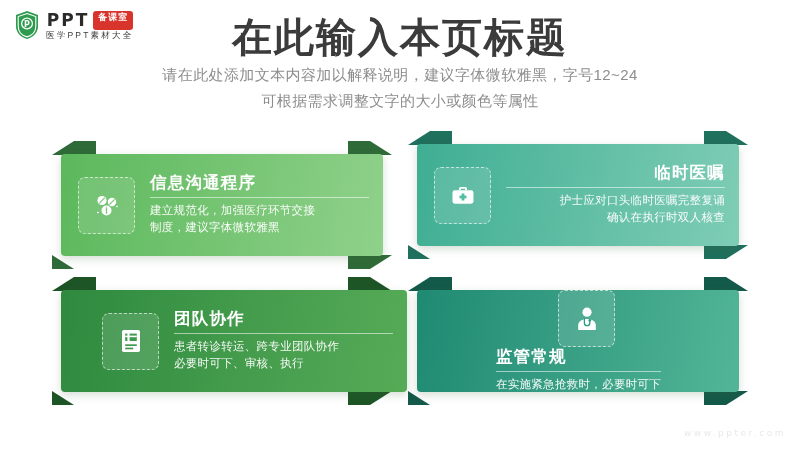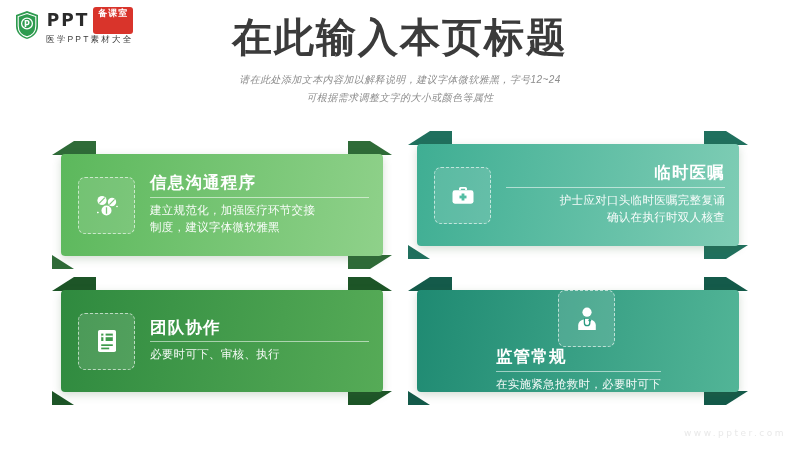--- a/index.html
+++ b/index.html
@@ -50,21 +50,21 @@
     color: #2b2b2b;
     letter-spacing: 2px;
     line-height: 1;
     font-family: "DejaVu Sans", sans-serif;
   }
   #logo .badge {
     background: #d9342b;
     color: #ffffff;
     font-size: 9px;
     font-weight: bold;
-    padding: 2px 5px 16px 5px;
+    padding: 2px 5px 8px 5px;
     border-radius: 3px;
     line-height: 1;
     letter-spacing: 1px;
     white-space: nowrap;
   }
   #logo .wm-sub {
     font-size: 8.5px;
     color: #3a3a3a;
     letter-spacing: 2.2px;
     line-height: 1;
@@ -81,26 +81,24 @@
   }
   #slide-title {
     font-size: 40px;
     font-weight: bold;
     color: #3b3b3b;
     letter-spacing: 2px;
     line-height: 1.25;
     margin: 0;
   }
   #subtitle {
-    margin-top: 9px;
-    font-size: 10px;
+    font-size: 15px;
     color: #8d8d8d;
     line-height: 1.75;
     letter-spacing: 0.4px;
-    font-style: italic;
   }
   #subtitle div { white-space: nowrap; }
 
   
   #cards {
     position: absolute;
     left: 0;
     top: 131px;
     width: 800px;
     height: 280px;
@@ -293,36 +291,37 @@
         </div>
       </div>
     </div>
   </div>
 
   <div class="card-slot slot-2" id="slot-2" style="--fold: #1d5527;">
     <span class="tail tail-tl"></span>
     <span class="tail tail-bl"></span>
     <span class="tail tail-tr"></span>
     <span class="tail tail-br"></span>
-    <div class="card-body" style="background: linear-gradient(100deg, rgb(47, 138, 63) 0%, rgb(86, 171, 87) 100%);">
+    <div class="card-body" style="background: linear-gradient(100deg, rgb(47, 138, 63) 0%, rgb(86, 171, 87) 100%); padding-left: 24px;">
       <div class="icon-box">
         <span>
           <svg width="30" height="30" viewBox="0 0 30 30">
             <rect x="6" y="4" width="18" height="22" rx="1.8" fill="#ffffff"></rect>
             <rect x="9.2" y="7.6" width="11.6" height="7.4" fill="#3f9a4d"></rect>
             <rect x="11.4" y="5.2" width="2.2" height="12.2" fill="#ffffff"></rect>
             <rect x="9.2" y="9.6" width="11.6" height="1.6" fill="#ffffff"></rect>
             <rect x="9.2" y="18.3" width="11.6" height="1.7" fill="#3f9a4d"></rect>
             <rect x="9.2" y="21.6" width="8" height="1.7" fill="#3f9a4d"></rect>
           </svg>
         </span>
       </div>
       <div class="card-text">
         <div class="card-heading">团队协作</div>
         <div class="card-desc">
+          <div>患者转诊转运、跨专业团队协作</div>
           <div>必要时可下、审核、执行</div>
         </div>
       </div>
     </div>
   </div>
 
   <div class="card-slot slot-3" id="slot-3" style="--fold: #145a4a;">
     <span class="tail tail-tl"></span>
     <span class="tail tail-bl"></span>
     <span class="tail tail-tr"></span>

